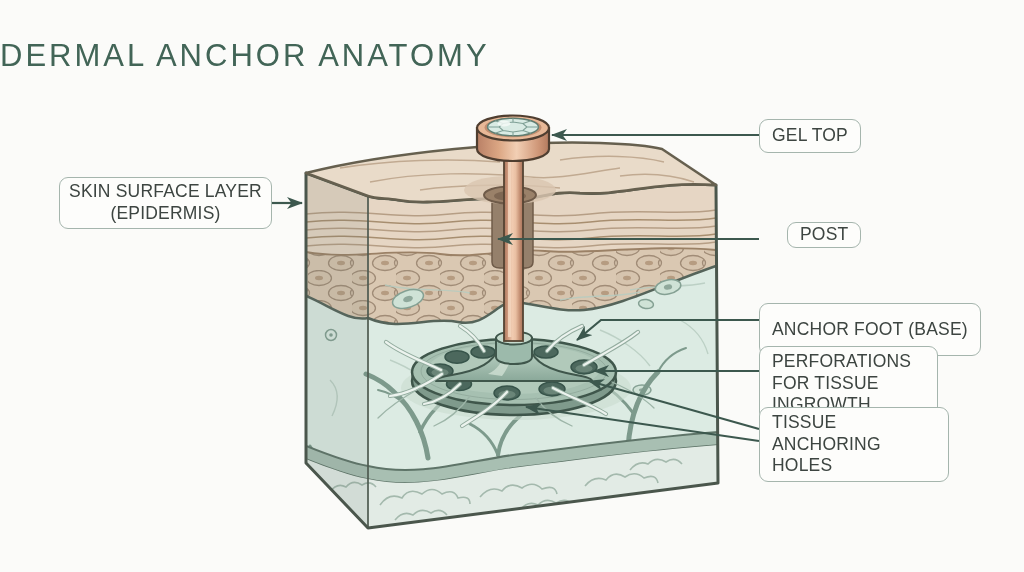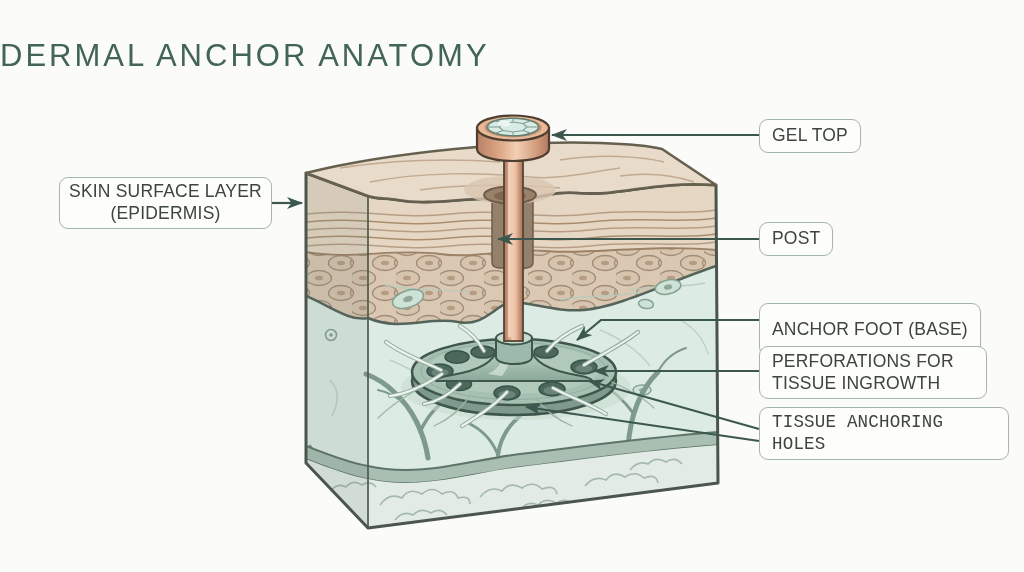--- a/index.html
+++ b/index.html
@@ -36,24 +36,24 @@
     line-height:1.24;
     letter-spacing:.2px;
     padding:4px 12px;
     display:flex;
     align-items:center;
   }
   .callout.nowrap{white-space:nowrap;}
   .callout.center{justify-content:center;text-align:center;}
   #lbl-skin{left:59px;top:177px;width:213px;height:52px;padding:4px 8px;}
   #lbl-gel{left:759px;top:119px;height:34px;}
-  #lbl-post{left:759px;top:222px;height:34px;}
+  #lbl-post{left:787px;top:222px;height:26px;}
   #lbl-anchor{left:759px;top:303px;height:53px;}
-  #lbl-perf{left:759px;top:346px;width:228px;min-height:49px;}
-  #lbl-tissue{left:759px;top:407px;width:250px;min-height:52px;font-family:Liberation Mono, monospace;}
+  #lbl-perf{left:759px;top:346px;width:179px;min-height:49px;}
+  #lbl-tissue{left:759px;top:407px;width:190px;min-height:52px;}
 </style>
 </head>
 <body>
 
 <div class="stage">
 
   <svg class="illus" width="1024" height="572" viewBox="0 0 1024 572">
     <defs>
       <linearGradient id="postGrad" x1="0" y1="0" x2="1" y2="0">
         <stop offset="0" stop-color="#a9755c"></stop>

